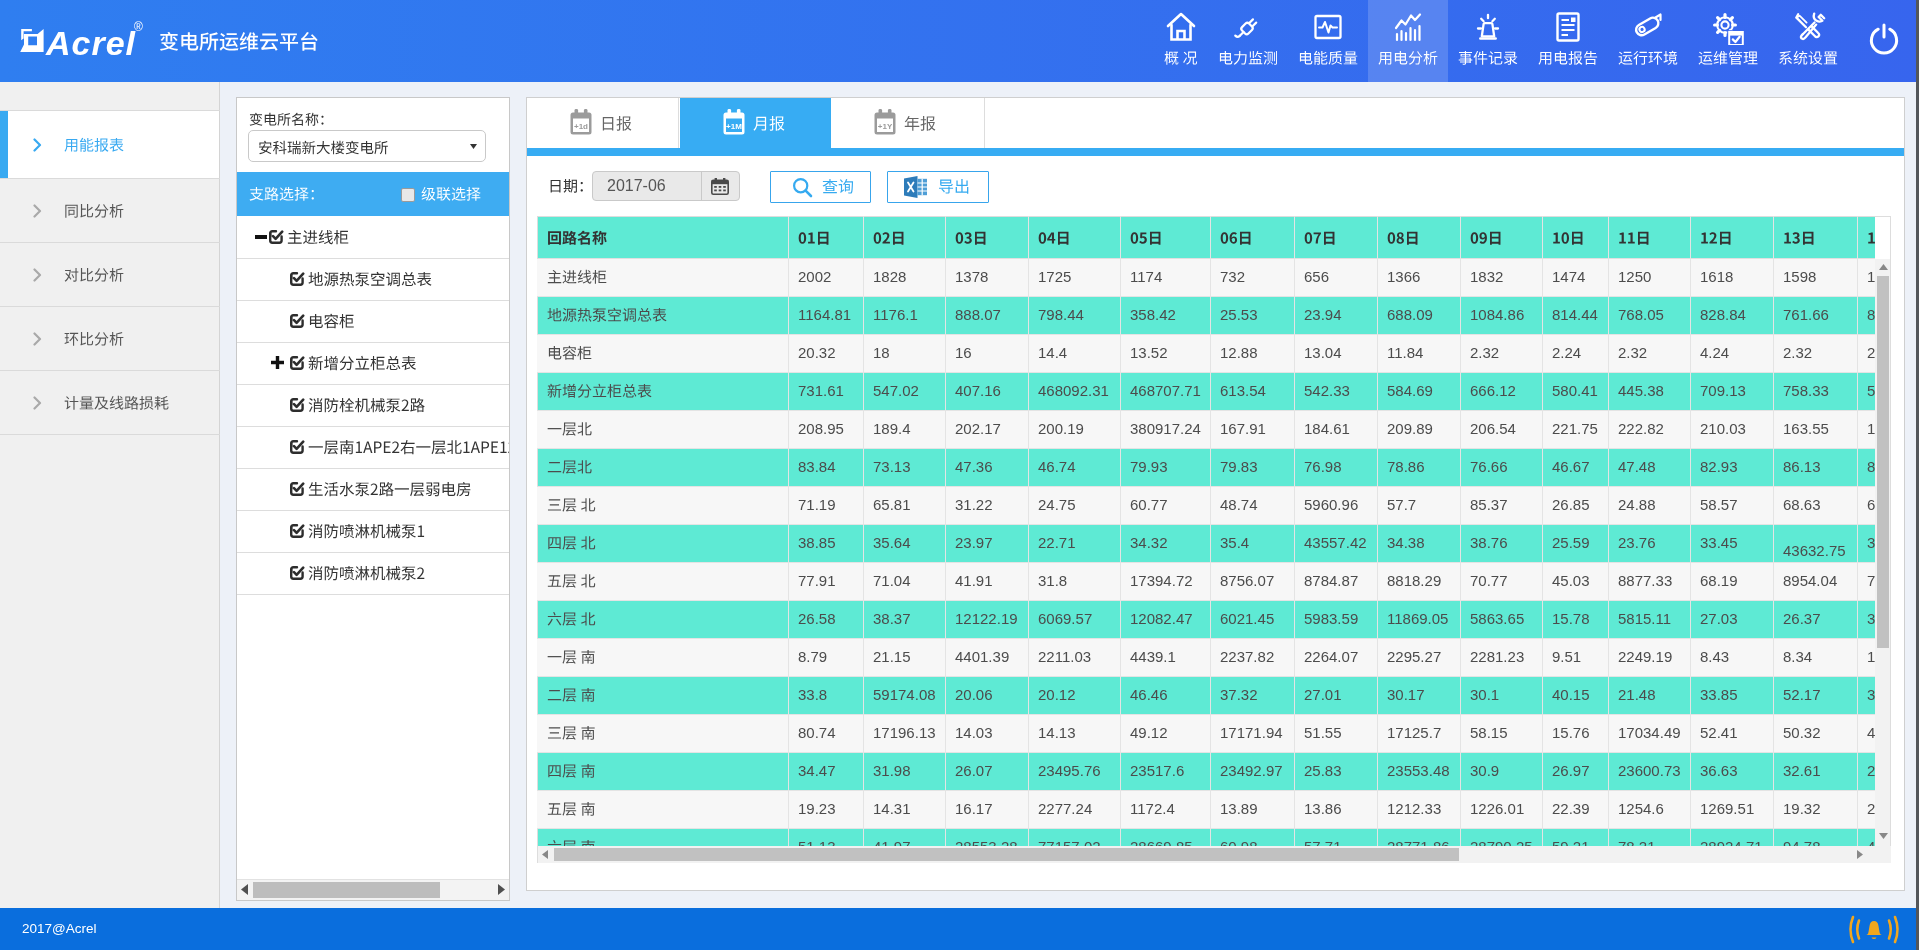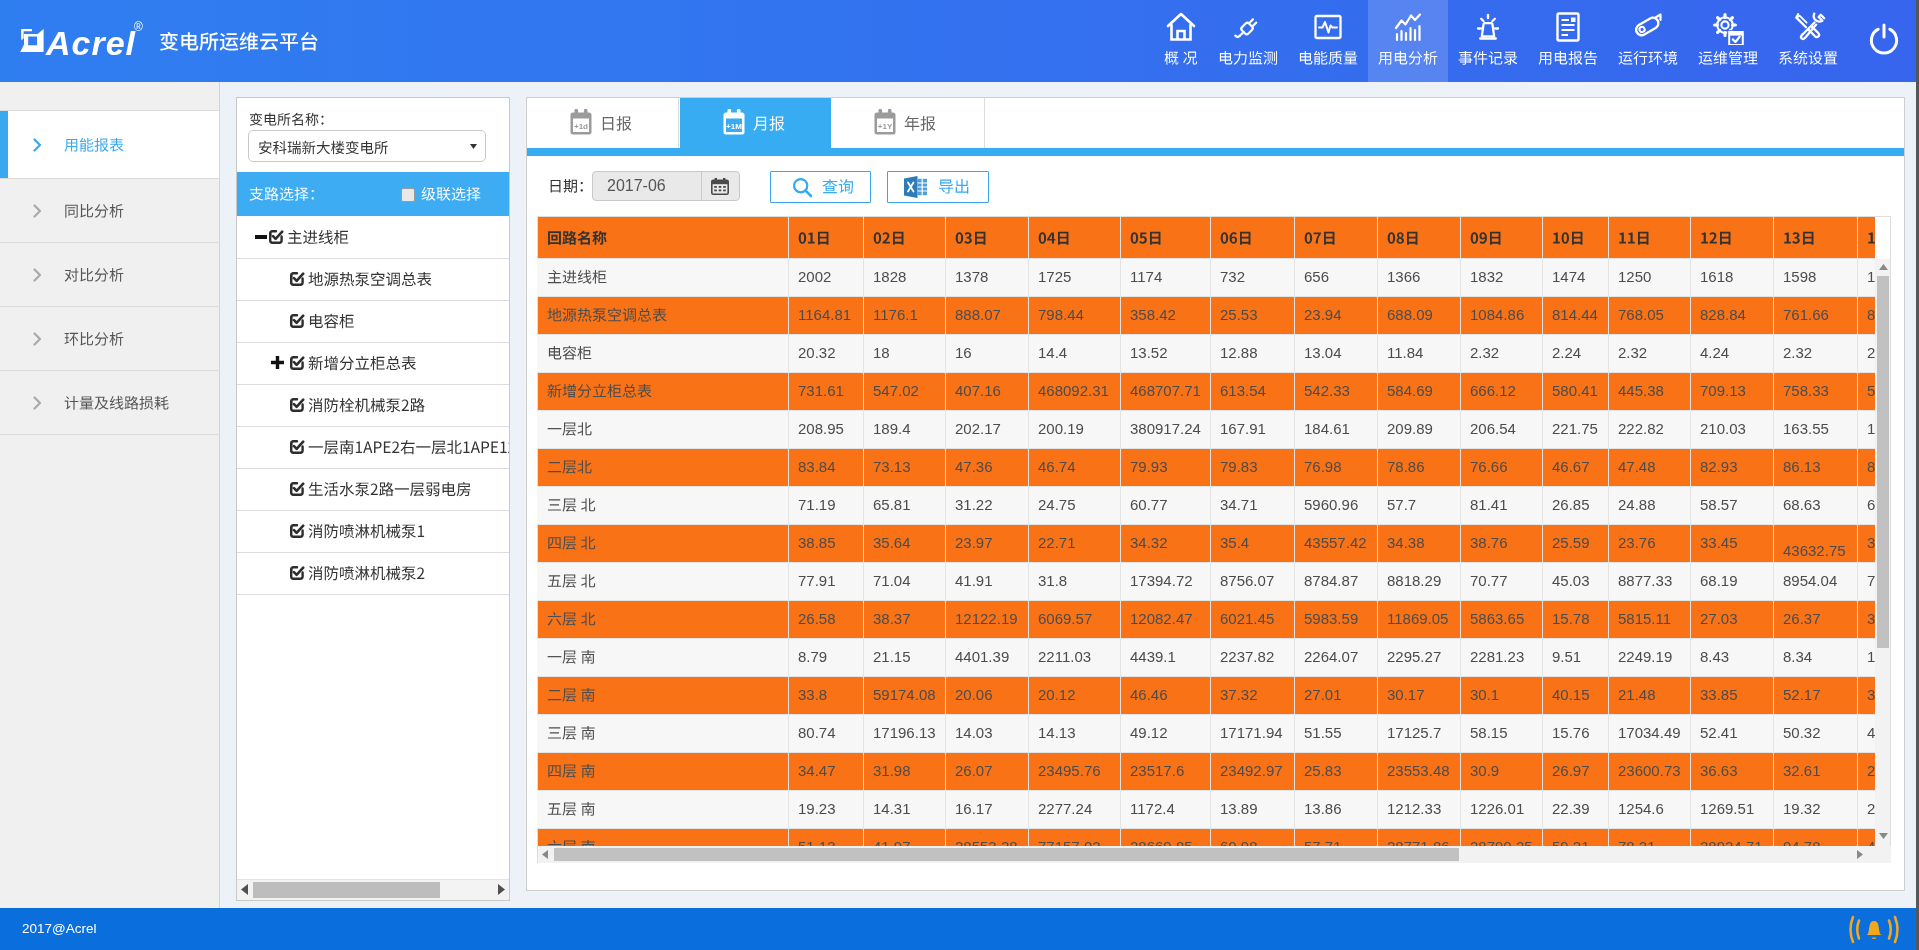--- a/index.html
+++ b/index.html
@@ -493,21 +493,21 @@
 <path d="M4 6.5 L9.5 15.5 M9.5 6.5 L4 15.5" stroke="#fff" stroke-width="1.8" stroke-linecap="round"></path>
 <rect x="13.5" y="2.8" width="9.5" height="16.4" fill="#4f9ed6"></rect>
 <g stroke="#fff" stroke-width="1.2">
         <path d="M13.5 7 L23 7 M13.5 11 L23 11 M13.5 15 L23 15 M18.2 2.8 L18.2 19.2"></path>
       </g>
     </svg>
 <svg class="t " style="left:411.0px;top:80.40px;width:32.0px;height:20.00px" viewBox="0 -900 2000 1250" fill="#35aaf0">
       <use href="#r5bfc" x="0"></use>
       <use href="#r51fa" x="1000"></use>
     </svg>
-<div class="abs" style="left:10px;top:118px;width:1354px;height:630px;overflow:hidden;background:#f97316">
+<div class="abs" style="left:10px;top:118px;width:1354px;height:630px;overflow:hidden;background:#5eead4">
 <div class="abs" style="left:0;top:0;width:1px;height:630px;background:#ddd"></div>
 <div class="abs" style="left:0;top:0;width:1354px;height:1px;background:#ddd"></div>
 <div class="abs" style="left:0;top:42px;width:1395px;height:38px;background:#f7f7f7"></div>
 <div class="abs" style="left:0;top:118px;width:1395px;height:38px;background:#f7f7f7"></div>
 <div class="abs" style="left:0;top:194px;width:1395px;height:38px;background:#f7f7f7"></div>
 <div class="abs" style="left:0;top:270px;width:1395px;height:38px;background:#f7f7f7"></div>
 <div class="abs" style="left:0;top:346px;width:1395px;height:38px;background:#f7f7f7"></div>
 <div class="abs" style="left:0;top:422px;width:1395px;height:38px;background:#f7f7f7"></div>
 <div class="abs" style="left:0;top:498px;width:1395px;height:38px;background:#f7f7f7"></div>
 <div class="abs" style="left:0;top:574px;width:1395px;height:38px;background:#f7f7f7"></div>
@@ -744,24 +744,24 @@
 <svg class="t " style="left:10.0px;top:280.90px;width:48.6px;height:18.75px" viewBox="0 -900 3240 1250" fill="#4c4c4c">
         <use href="#r4e09" x="0"></use>
         <use href="#r5c42" x="1000"></use>
         <use href="#r5317" x="2240"></use>
       </svg>
 <div class="num" style="left:261px;top:270px;line-height:38px">71.19</div>
 <div class="num" style="left:336px;top:270px;line-height:38px">65.81</div>
 <div class="num" style="left:418px;top:270px;line-height:38px">31.22</div>
 <div class="num" style="left:501px;top:270px;line-height:38px">24.75</div>
 <div class="num" style="left:593px;top:270px;line-height:38px">60.77</div>
-<div class="num" style="left:683px;top:270px;line-height:38px">34.71</div>
+<div class="num" style="left:683px;top:270px;line-height:38px">48.74</div>
 <div class="num" style="left:767px;top:270px;line-height:38px">5960.96</div>
 <div class="num" style="left:850px;top:270px;line-height:38px">57.7</div>
-<div class="num" style="left:933px;top:270px;line-height:38px">81.41</div>
+<div class="num" style="left:933px;top:270px;line-height:38px">85.37</div>
 <div class="num" style="left:1015px;top:270px;line-height:38px">26.85</div>
 <div class="num" style="left:1081px;top:270px;line-height:38px">24.88</div>
 <div class="num" style="left:1163px;top:270px;line-height:38px">58.57</div>
 <div class="num" style="left:1246px;top:270px;line-height:38px">68.63</div>
 <div class="num" style="left:1330px;top:270px;line-height:38px">6</div>
 <svg class="t " style="left:10.0px;top:318.90px;width:48.6px;height:18.75px" viewBox="0 -900 3240 1250" fill="#4c4c4c">
         <use href="#r56db" x="0"></use>
         <use href="#r5c42" x="1000"></use>
         <use href="#r5317" x="2240"></use>
       </svg>

